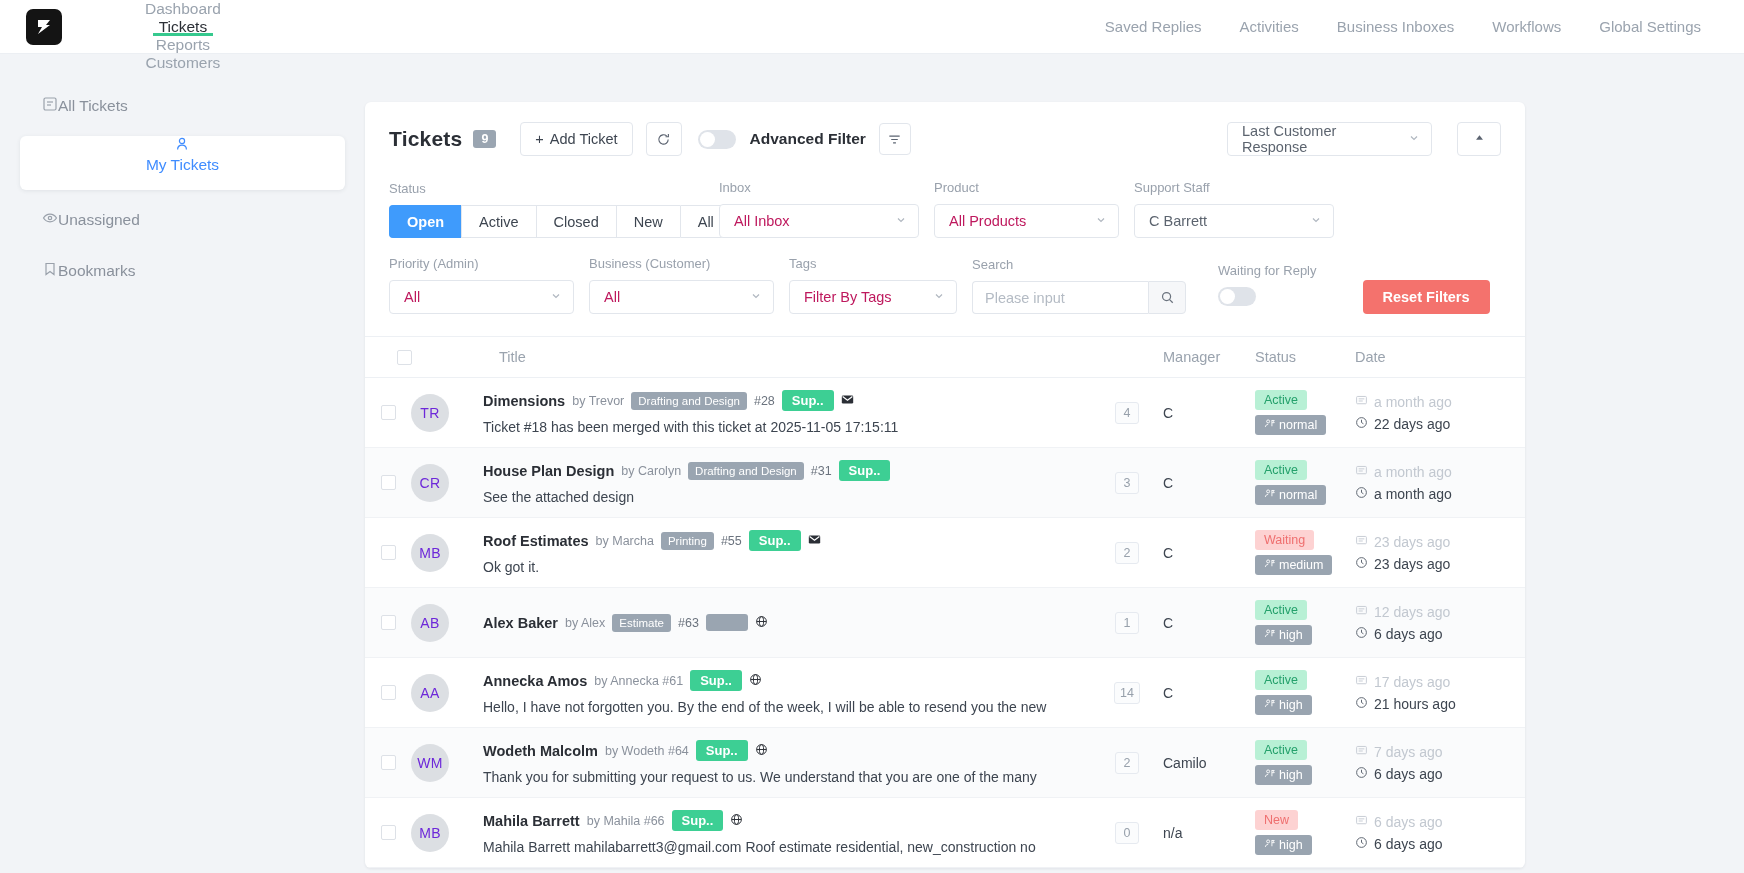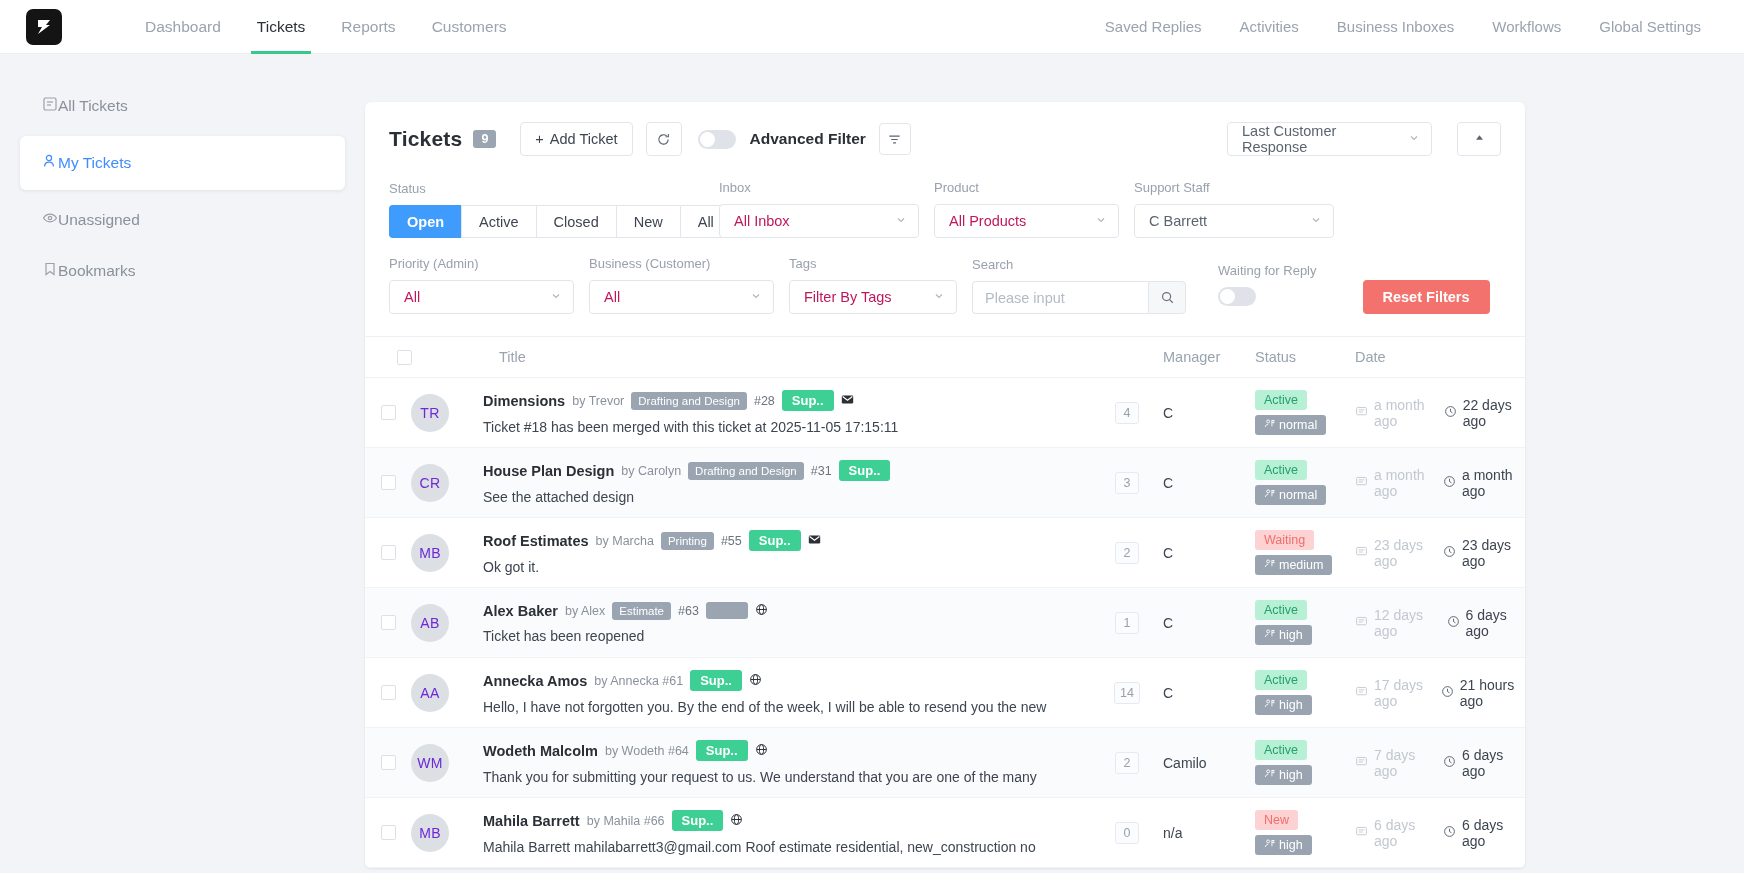--- a/index.html
+++ b/index.html
@@ -17,21 +17,21 @@
     border-bottom: 1px solid #eceff3;
     position: relative;
   }
   .brand {
     width: 36px; height: 36px; margin-left: 26px;
     background: #141414; border-radius: 7px;
     display: flex; align-items: center; justify-content: center;
     flex: none;
   }
   .brand svg { display: block; }
-  .nav-left { display: flex; align-items: center; height: 54px; margin-left: 65px; }
+  .nav-left { display: flex; align-items: center; height: 54px; margin-left: 65px; flex-direction: column; }
   .nav-item {
     display: flex; align-items: center; padding: 0 18px;
     font-size: 15.5px; color: #9aa3ae; height: 54px;
     position: relative; cursor: pointer; white-space: nowrap;
   }
   .nav-item.active { color: #2b2f36; font-weight: 500; }
   .nav-item.active::after {
     content: ""; position: absolute; left: 12px; right: 12px; bottom: 0;
     height: 3px; background: #36c98e;
   }
@@ -42,20 +42,21 @@
   .body-wrap { display: flex; height: 819px; }
   .sidebar { width: 365px; flex: none; padding-top: 22px; }
   .side-item {
     display: flex; align-items: center; 
     height: 42px; margin: 9px 20px 9px 20px; padding: 0 22px;
     font-size: 15.5px; color: #8a919c; border-radius: 6px; cursor: pointer;
   }
   .side-item.active {
     background: #ffffff; color: #3f8cff; height: 54px;
     box-shadow: 0 1px 4px rgba(40,50,70,.09);
+    flex-direction: column;
   }
   .side-item svg { flex: none; }
 
   
   .main { flex: 1; padding-right: 20px; padding-top: 48px; }
   .card {
     background: #fff; border-radius: 6px;
     box-shadow: 0 1px 3px rgba(30,40,60,.08);
     width: 1160px; overflow: hidden;
   }
@@ -191,21 +192,21 @@
     font-size: 12.5px; padding: 3px 9px; border-radius: 3px;
   }
   .badge-status.active { background: #b8f0d5; color: #23a06b; }
   .badge-status.waiting { background: #fdd2d2; color: #ef6f6f; }
   .badge-status.new { background: #fdd2d2; color: #ef6f6f; }
   .badge-prio {
     background: #99a4b0; color: #fff; font-size: 12.5px;
     padding: 3px 9px; border-radius: 3px;
     display: flex; align-items: center; gap: 4px;
   }
-  .dt-wrap { display: flex; flex-direction: row; gap: 6px; }
+  .dt-wrap { display: flex; flex-direction: column; gap: 6px; }
   .dt-l1 { font-size: 14px; color: #c2c8d0; display: flex; align-items: center; gap: 6px; }
   .dt-l2 { font-size: 14px; color: #3d4550; display: flex; align-items: center; gap: 6px; }
 </style>
 </head>
 <body>
 
 <div class="topnav">
   <div class="brand">
     <svg width="20" height="20" viewBox="0 0 20 20">
         <path d="M4 3h12l-4 5h4l-12 9 4-7H4z" fill="#fff"></path>
@@ -613,21 +614,20 @@
         <span class="t-by">by Alex</span>
         <span class="tag">Estimate</span>
                 <span class="hash">#63</span>
                 <span class="tag empty"></span>
                 <span><svg width="13" height="13" viewBox="0 0 16 16" fill="none" stroke="#2b2f36" stroke-width="1.2">
                     <circle cx="8" cy="8" r="6"></circle>
                     <ellipse cx="8" cy="8" rx="2.6" ry="6"></ellipse>
                     <line x1="2" y1="8" x2="14" y2="8"></line>
                   </svg></span>
       </div>
-      <div class="t-sub">Ticket has been reopened</div>
     </div>
     <div class="cnt-col">
       <span class="cnt-pill">1</span>
     </div>
     <div class="mgr-col">
       <span class="mgr">C</span>
     </div>
     <div class="st-col">
       <div class="st-wrap">
         <span class="badge-status active">Active</span>

